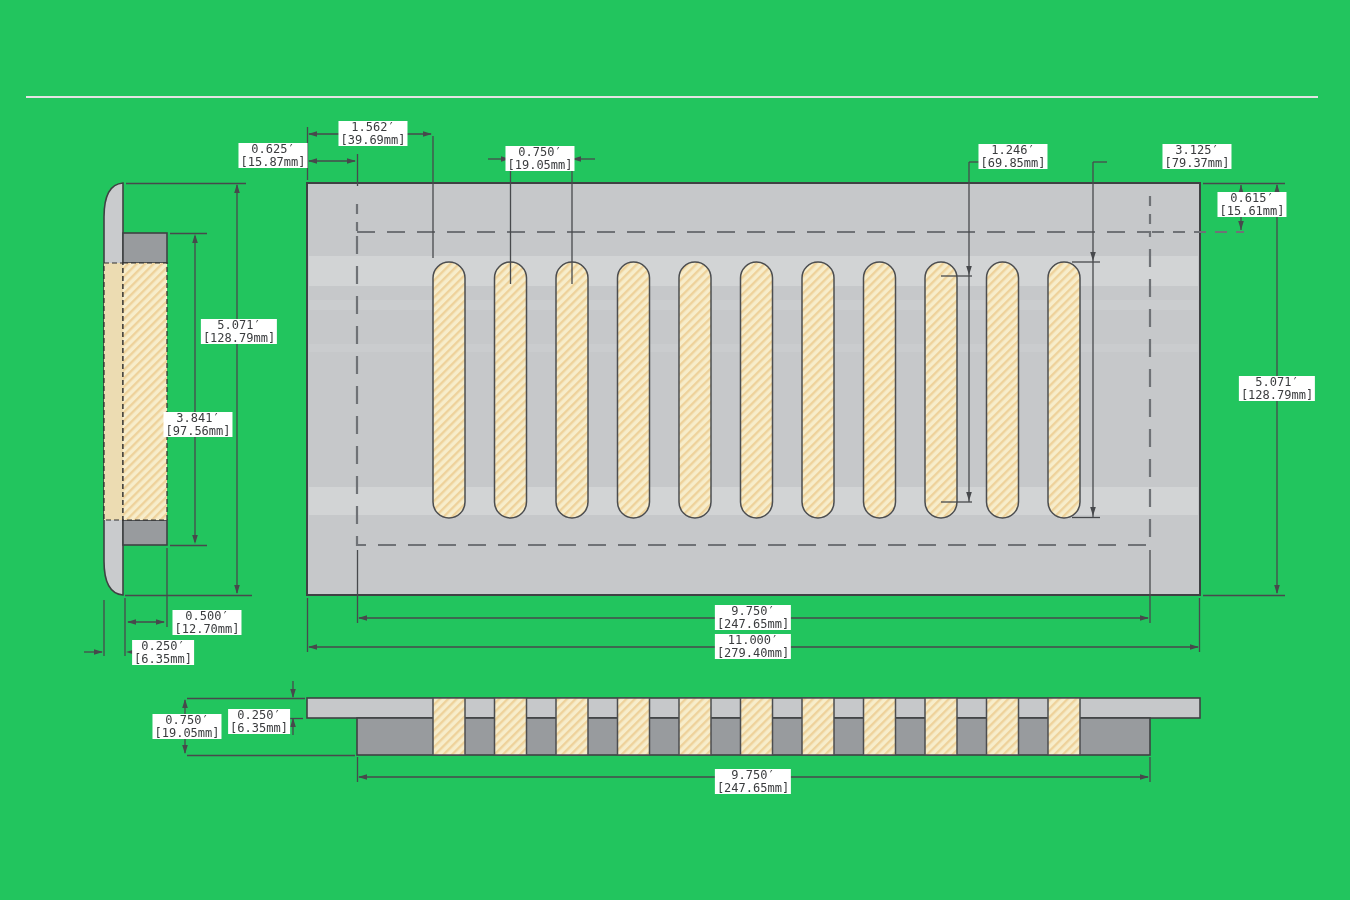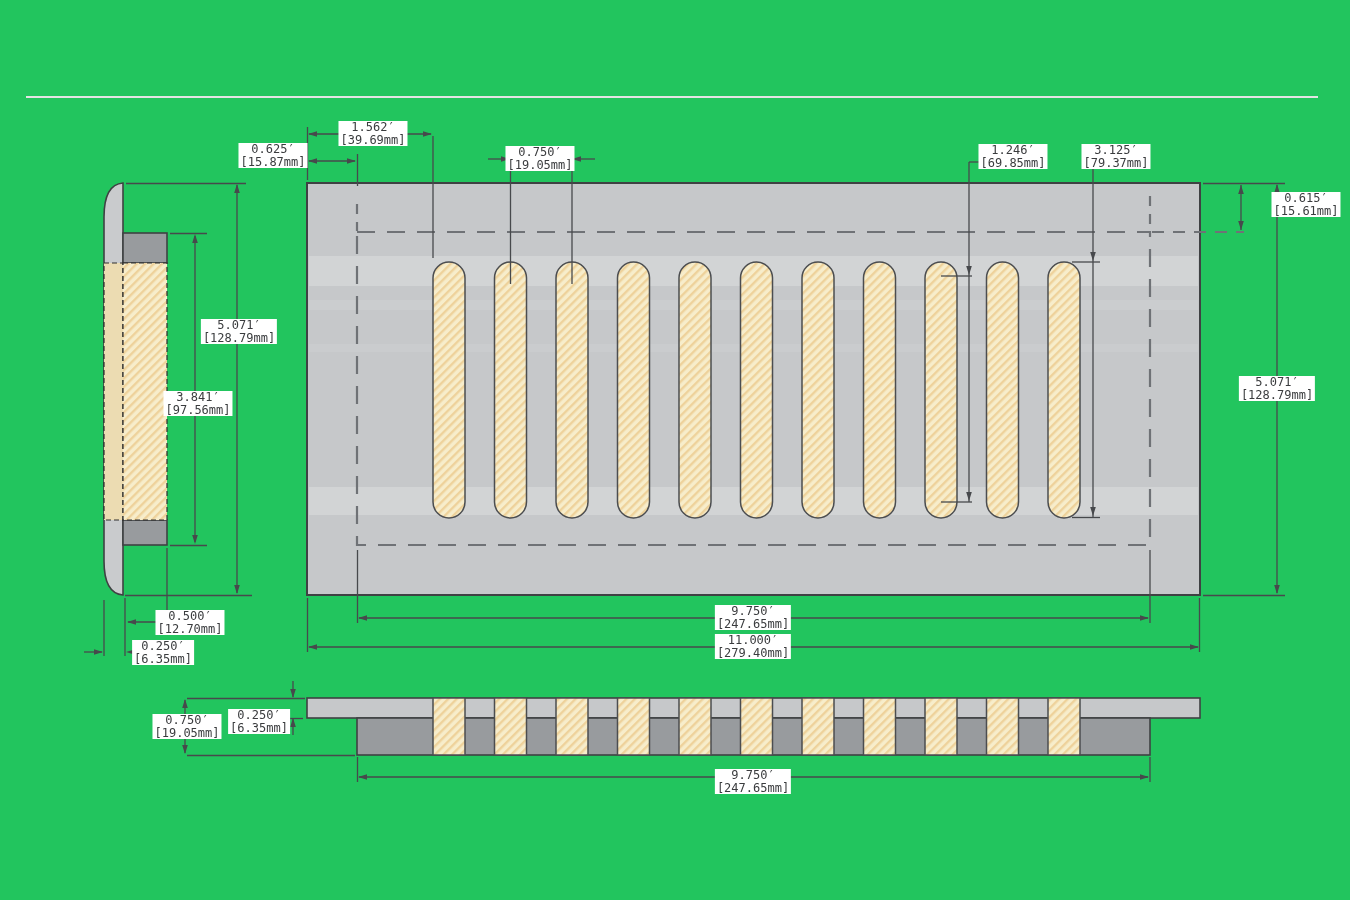--- a/index.html
+++ b/index.html
@@ -182,41 +182,41 @@
       <span>[15.87mm]</span>
     </div>
   <div class="dim" style="left:540px;top:146px">
       <span>0.750′</span>
       <span>[19.05mm]</span>
     </div>
   <div class="dim" style="left:1013px;top:144px">
       <span>1.246′</span>
       <span>[69.85mm]</span>
     </div>
-  <div class="dim" style="left:1116px;top:144px">
+  <div class="dim" style="left:1197px;top:144px">
       <span>3.125′</span>
       <span>[79.37mm]</span>
     </div>
-  <div class="dim" style="left:1306px;top:192px">
+  <div class="dim" style="left:1252px;top:192px">
       <span>0.615′</span>
       <span>[15.61mm]</span>
     </div>
   <div class="dim" style="left:1277px;top:376px">
       <span>5.071′</span>
       <span>[128.79mm]</span>
     </div>
   <div class="dim" style="left:239px;top:319px">
       <span>5.071′</span>
       <span>[128.79mm]</span>
     </div>
-  <div class="dim" style="left:198px;top:391px">
+  <div class="dim" style="left:198px;top:412px">
       <span>3.841′</span>
       <span>[97.56mm]</span>
     </div>
-  <div class="dim" style="left:190px;top:610px">
+  <div class="dim" style="left:207px;top:610px">
       <span>0.500′</span>
       <span>[12.70mm]</span>
     </div>
   <div class="dim" style="left:163px;top:640px">
       <span>0.250′</span>
       <span>[6.35mm]</span>
     </div>
   <div class="dim" style="left:753px;top:605px">
       <span>9.750′</span>
       <span>[247.65mm]</span>

